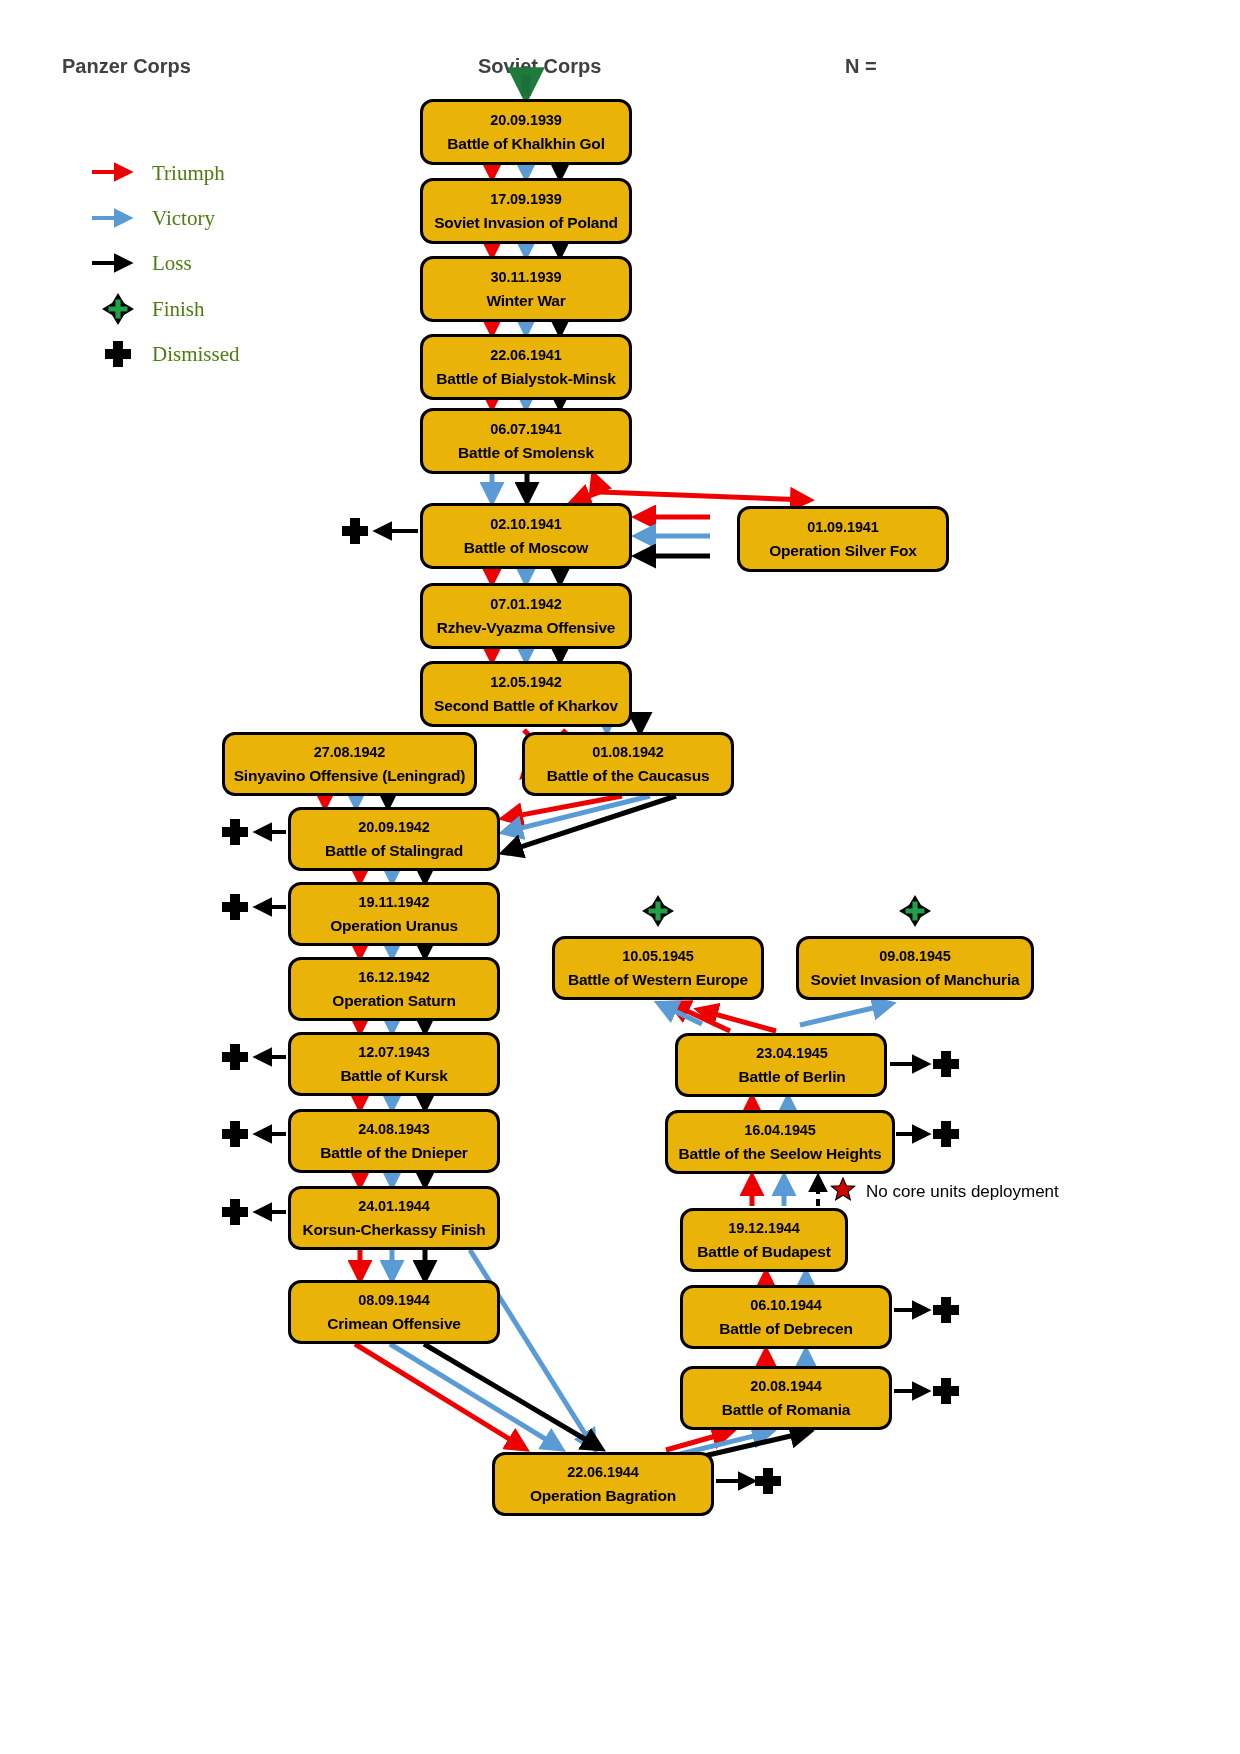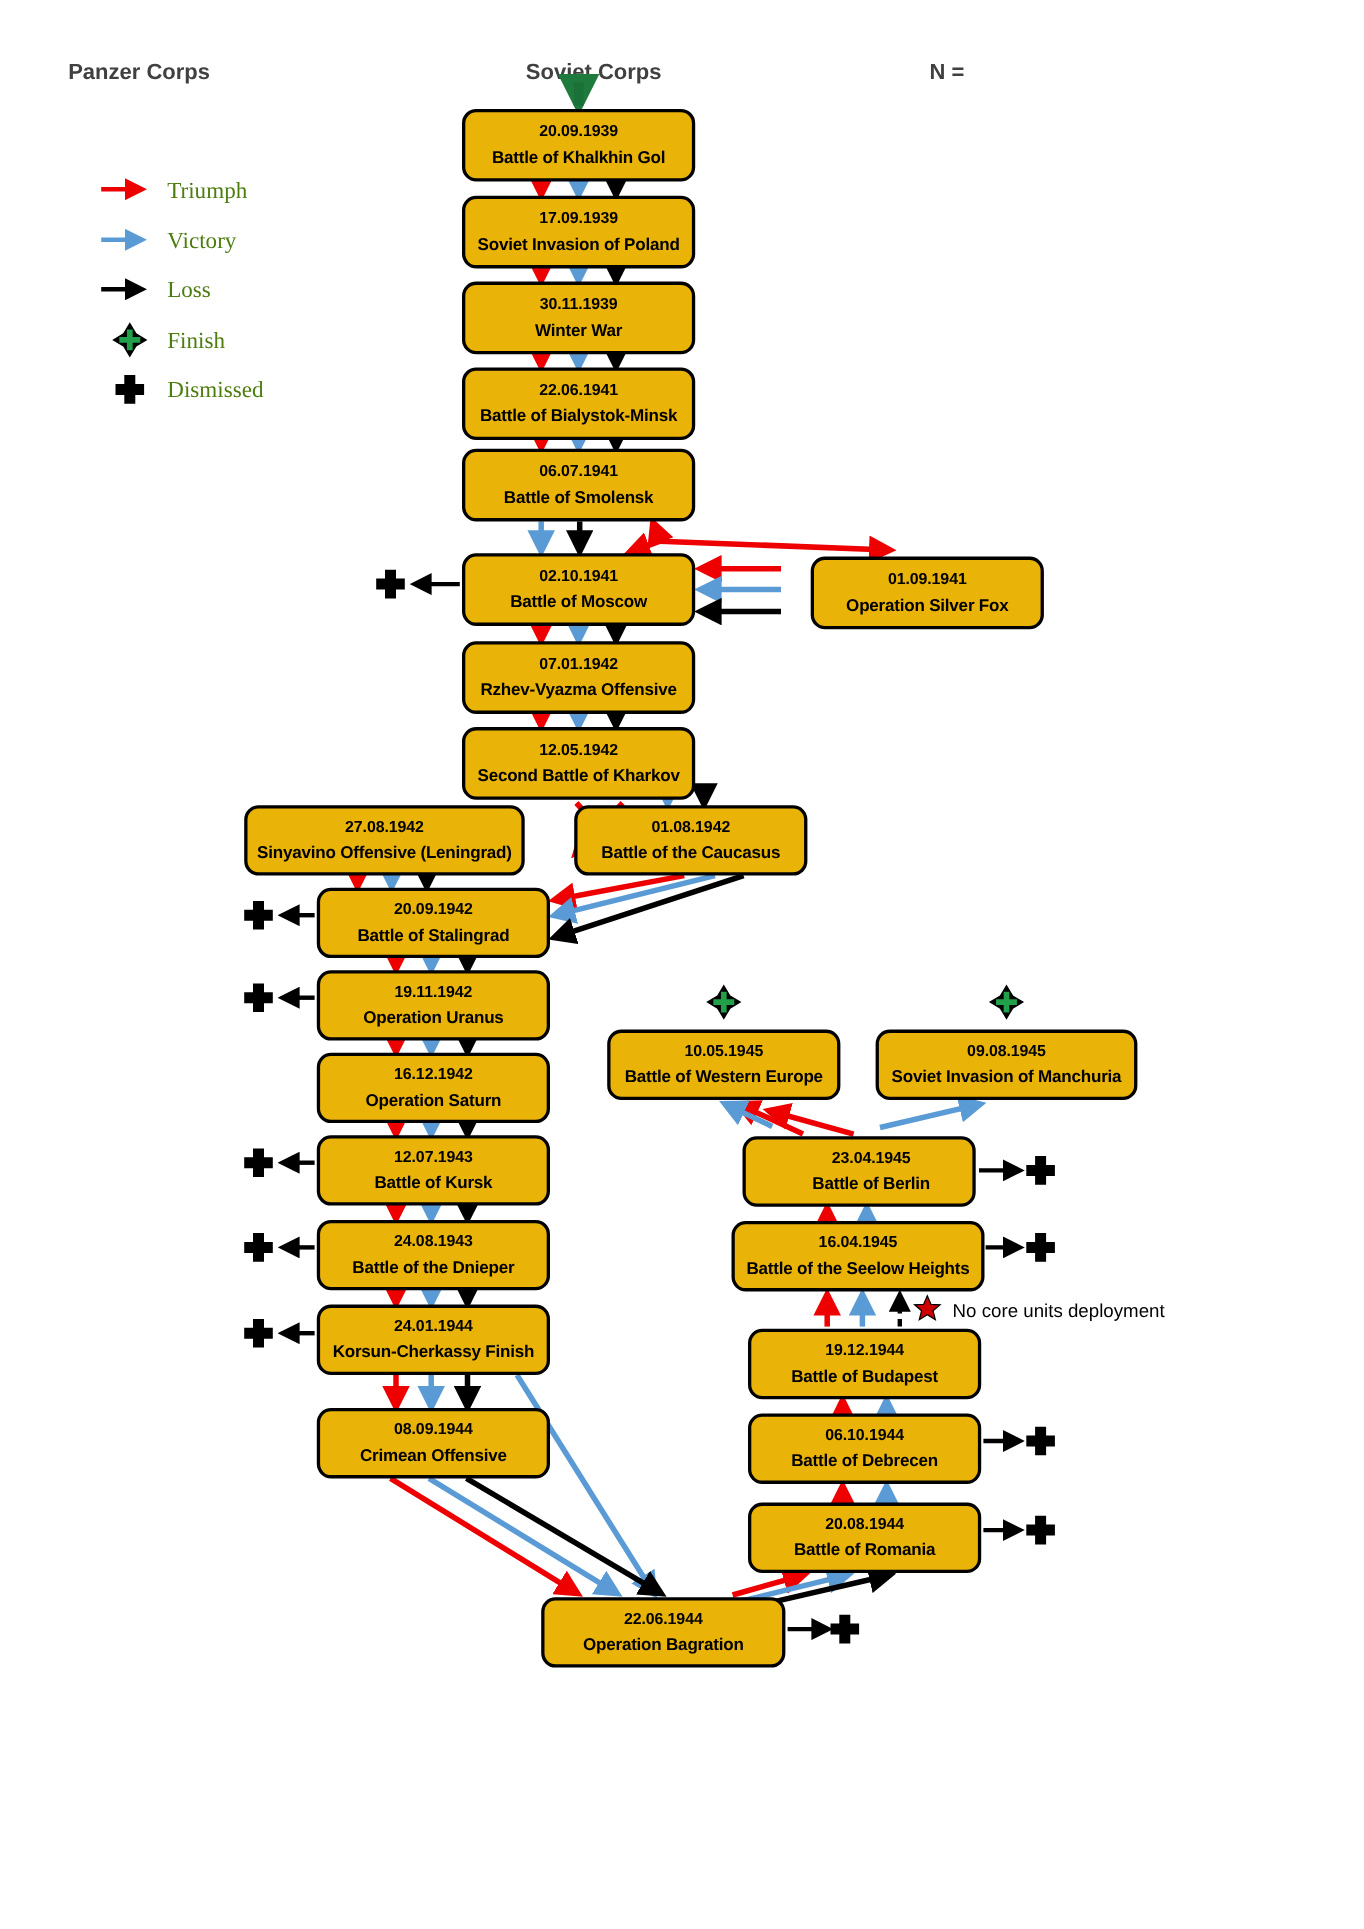--- a/index.html
+++ b/index.html
@@ -454,21 +454,21 @@
       <div class="name">Operation Bagration</div>
     </div>
     <div class="node" style="left: 680px; top: 1366px; width: 212px; height: 64px;">
       <div class="date">20.08.1944</div>
       <div class="name">Battle of Romania</div>
     </div>
     <div class="node" style="left: 680px; top: 1285px; width: 212px; height: 64px;">
       <div class="date">06.10.1944</div>
       <div class="name">Battle of Debrecen</div>
     </div>
-    <div class="node" style="left: 680px; top: 1208px; width: 212px; height: 64px;">
+    <div class="node" style="left: 680px; top: 1208px; width: 168px; height: 64px;">
       <div class="date">19.12.1944</div>
       <div class="name">Battle of Budapest</div>
     </div>
     <div class="node" style="left: 665px; top: 1110px; width: 230px; height: 64px;">
       <div class="date">16.04.1945</div>
       <div class="name">Battle of the Seelow Heights</div>
     </div>
     <div class="node" style="left: 675px; top: 1033px; width: 212px; height: 64px; padding-left: 22px;">
       <div class="date">23.04.1945</div>
       <div class="name">Battle of Berlin</div>

